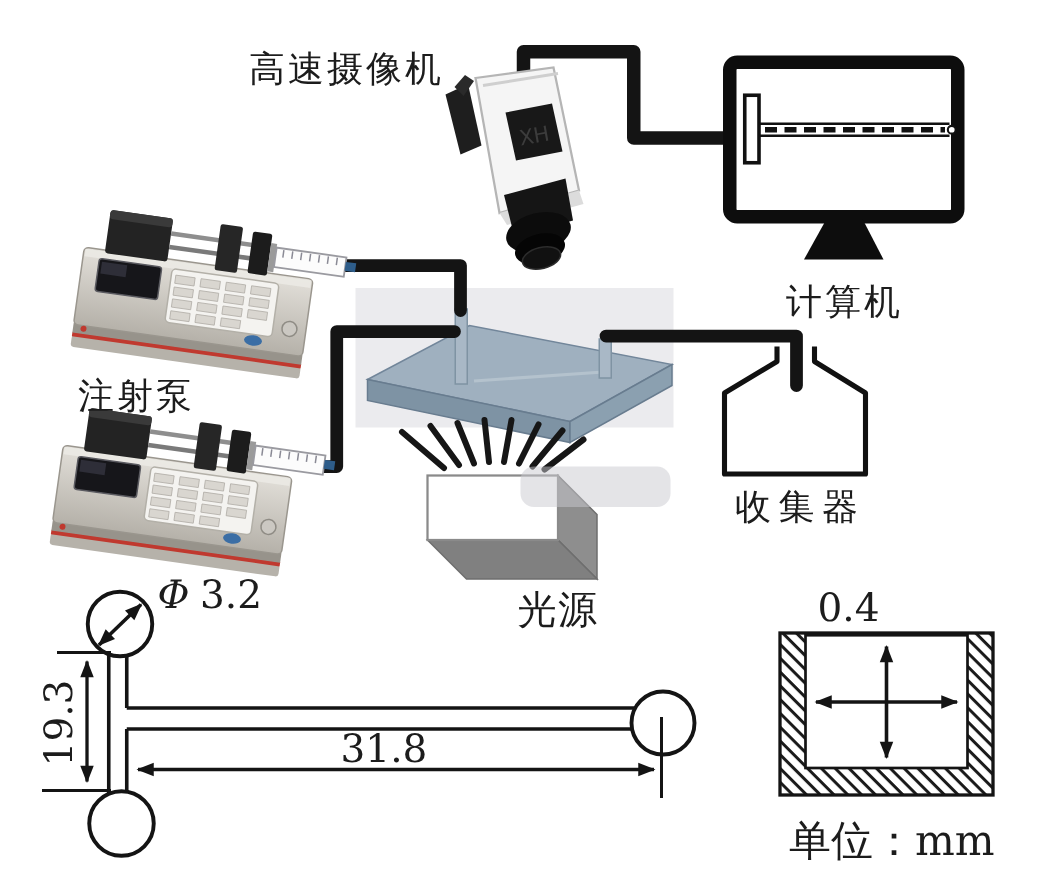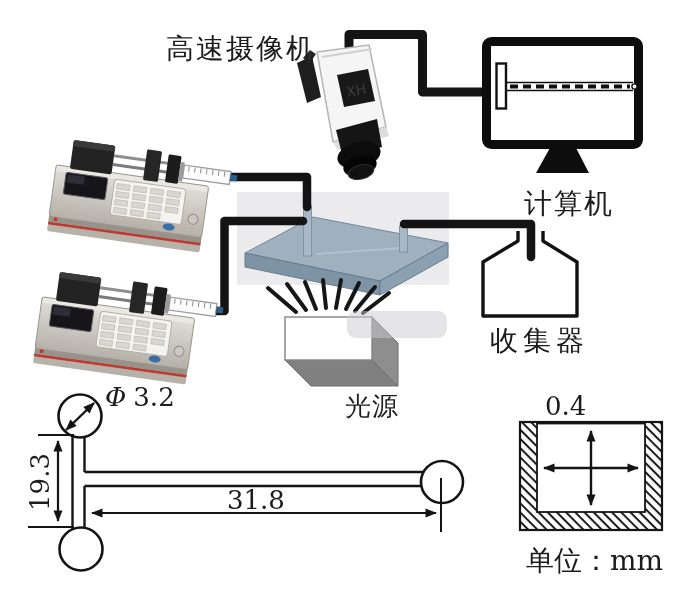--- a/index.html
+++ b/index.html
@@ -5,21 +5,21 @@
   html,body{margin:0;padding:0;background:#ffffff;}
   #canvas{
     position:relative;width:692px;height:589px;background:#ffffff;overflow:hidden;
     font-family:"DejaVu Serif","Liberation Serif",serif;
   }
   #art{position:absolute;left:0;top:0;}
   .lbl{
     position:absolute;color:#1c1c1c;white-space:nowrap;
     font-family:"DejaVu Serif","Liberation Serif",serif;
   }
-  .cjk{font-size:28px;letter-spacing:2px;}
+  .cjk{font-size:24px;letter-spacing:2px;}
   .dim{font-size:26px;letter-spacing:0;}
   .rot{width:58px;text-align:center;transform:rotate(-90deg);transform-origin:center center;}
   .phi-sym{font-style:italic;}
   .phi-val{margin-left:7px;}
 </style>
 </head>
 <body>
 
 <div id="canvas">
 
@@ -166,20 +166,21 @@
   <g stroke="#141414">
     <rect x="520" y="422" width="142" height="108" fill="url(#hatch)" stroke-width="2.2"></rect>
     <rect x="537" y="423.5" width="108" height="88.5" fill="#ffffff" stroke-width="1.8"></rect>
     <line x1="544" y1="468" x2="638" y2="468" stroke-width="2.4" marker-start="url(#arr)" marker-end="url(#arr)"></line>
     <line x1="591" y1="431" x2="591" y2="505" stroke-width="2.4" marker-start="url(#arr)" marker-end="url(#arr)"></line>
   </g>
 </svg>
 
 <div class="lbl cjk" style="left:166px;top:30px;">高速摄像机</div>
 <div class="lbl cjk" style="left:524px;top:185px;">计算机</div>
+<div class="lbl cjk" style="left:52px;top:248px;">注射泵</div>
 <div class="lbl cjk" style="left:490px;top:322px;letter-spacing:5px;text-align:center;">收集器</div>
 <div class="lbl cjk" style="left:317px;top:389px;font-size:26px;letter-spacing:1px;margin-left:28px;">光源</div>
 
 <div class="lbl dim" style="left:105px;top:382px;text-align:center;"><span class="phi-sym">Φ</span><span class="phi-val">3.2</span></div>
 <div class="lbl dim rot" style="left:11px;top:467px;">19.3</div>
 <div class="lbl dim" style="left:227px;top:485px;">31.8</div>
 <div class="lbl dim" style="left:545px;top:391px;">0.4</div>
 <div class="lbl dim" style="left:526px;top:542px;font-size:28px;">单位：mm</div>
 
 </div>

